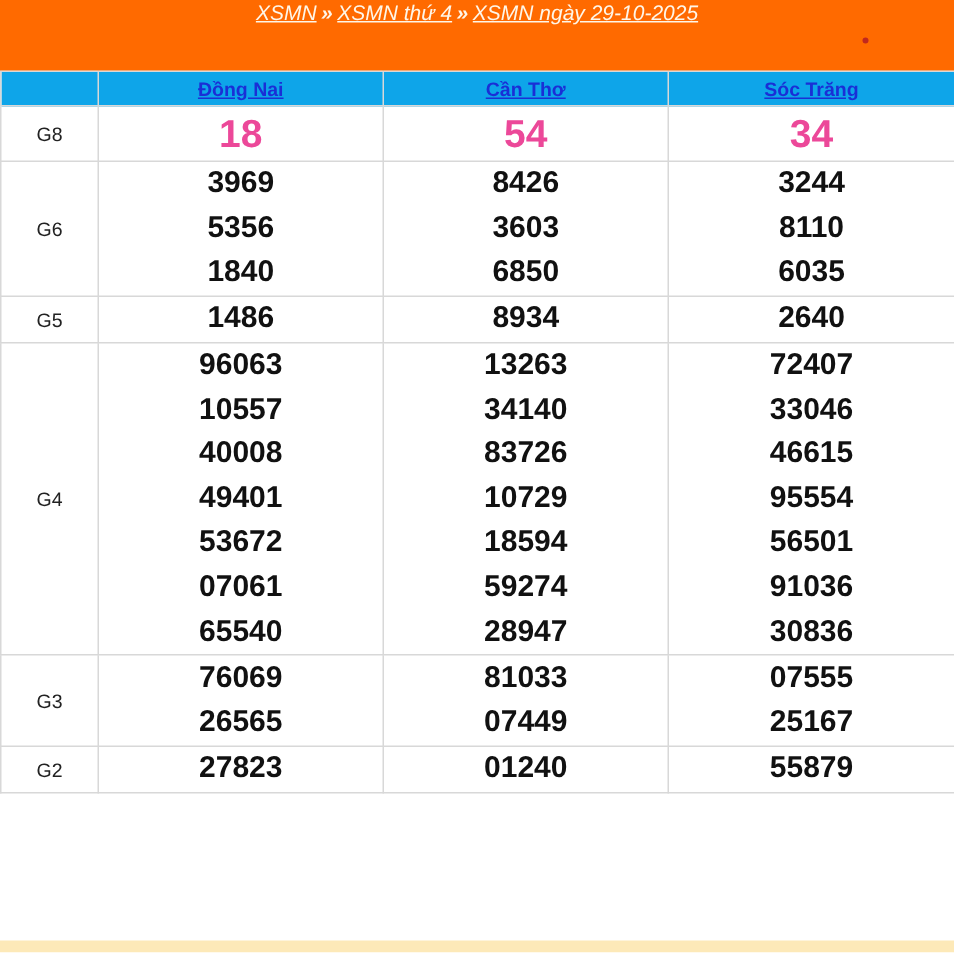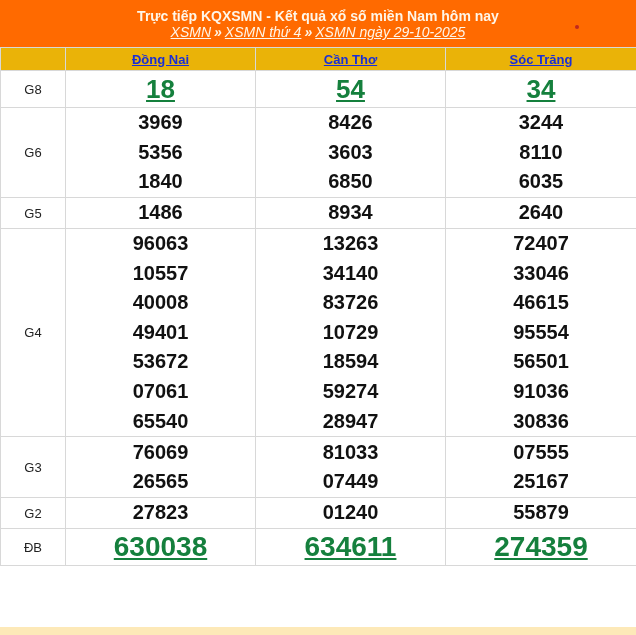--- a/index.html
+++ b/index.html
@@ -6,35 +6,34 @@
   body { width:636px; height:635px; background:#fff; font-family:"Liberation Sans", sans-serif; overflow:hidden; }
   .wrap { width:636px; height:635px; position:relative; background:#fff; }
   .banner { background:#ff6a00; height:47px; text-align:center; color:#fff; position:relative; }
   .banner .title { font-weight:bold; font-size:14px; padding-top:8px; line-height:16px; color:#fff6e8; }
   .banner .crumbs { font-size:14px; line-height:16px; color:#fff6e8;font-style:italic; }
   .banner .crumbs a { color:#fff6e8; text-decoration:underline; }
   .banner .sep { font-weight:bold; margin:0 3px; }
   .live-dot { position:absolute; left:575px; top:25px; width:4px; height:4px; border-radius:50%; background:#c0281e; }
   table { border-collapse:collapse; width:636px; table-layout:fixed; }
   td, th { border:1px solid #d8d8d8; text-align:center; padding:0; }
-  thead th { background:#eab308; height:22px; font-size:13px; font-weight:bold; }
+  thead th { background:#0ea5e9; height:22px; font-size:13px; font-weight:bold; }
   thead th a { color:#1a2fd6; text-decoration:underline; }
   td.lbl { font-size:13px; color:#222; }
   .num { font-weight:bold; font-size:20px; color:#111; line-height:29.6px; }
-  .red { color:#15803d;text-decoration:underline; }
+  .red { color:#ec4899; }
   .g8 .num { font-size:26px; line-height:36px; }
   .db .num { font-size:28px; line-height:36px; }
   .footer-strip { position:absolute; left:0; top:627px; width:636px; height:8px; background:#fde9b8; }
 </style>
 </head>
 <body>
 
 <div class="wrap">
   <div class="banner">
-    <div class="title">Trực tiếp KQXSMN - Kết quả xổ số miền Nam hôm nay</div>
     <div class="crumbs">
       <a>XSMN</a><span class="sep">»</span><a>XSMN thứ 4</a><span class="sep">»</span><a>XSMN ngày 29-10-2025</a>
     </div>
     <span class="live-dot"></span>
   </div>
 
   <table>
     <colgroup>
         <col style="width:65px">
         <col style="width:190px">
@@ -142,28 +141,16 @@
           <td>
             <div class="num">27823</div>
           </td>
           <td>
             <div class="num">01240</div>
           </td>
           <td>
             <div class="num">55879</div>
           </td>
         </tr>
-        <tr class="db" style="height: 37px;">
-          <td class="lbl">ĐB</td>
-          <td>
-            <div class="num red">630038</div>
-          </td>
-          <td>
-            <div class="num red">634611</div>
-          </td>
-          <td>
-            <div class="num red">274359</div>
-          </td>
-        </tr>
       </tbody>
   </table>
   <div class="footer-strip"></div>
 </div>
 
 </body></html>

